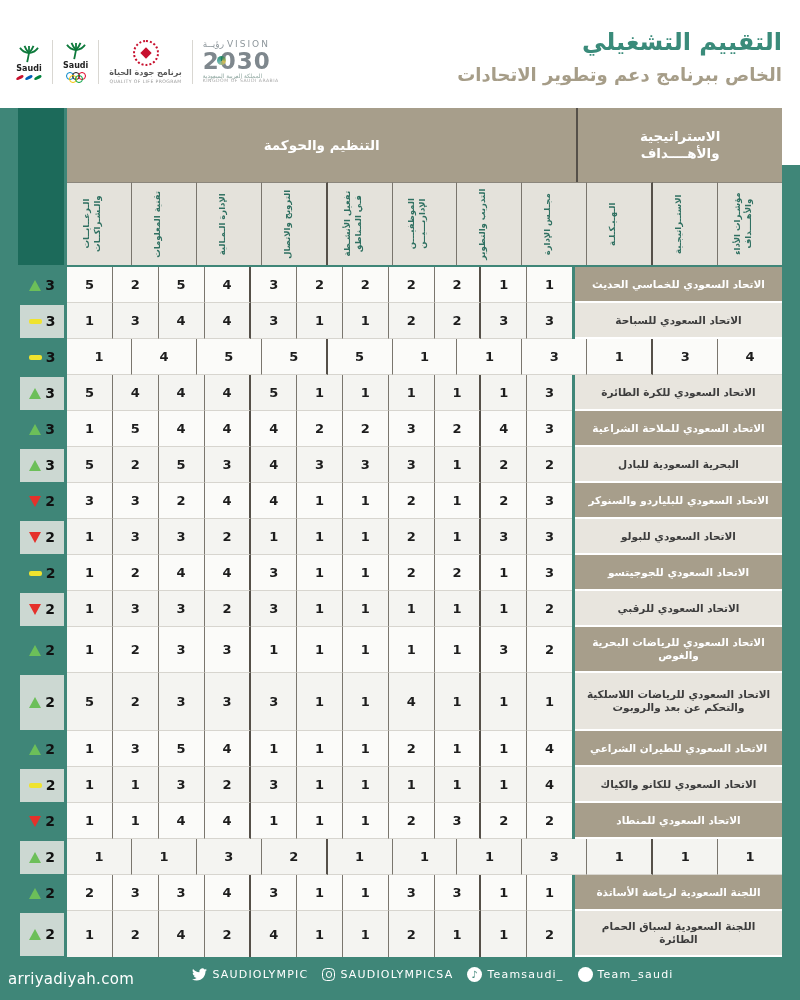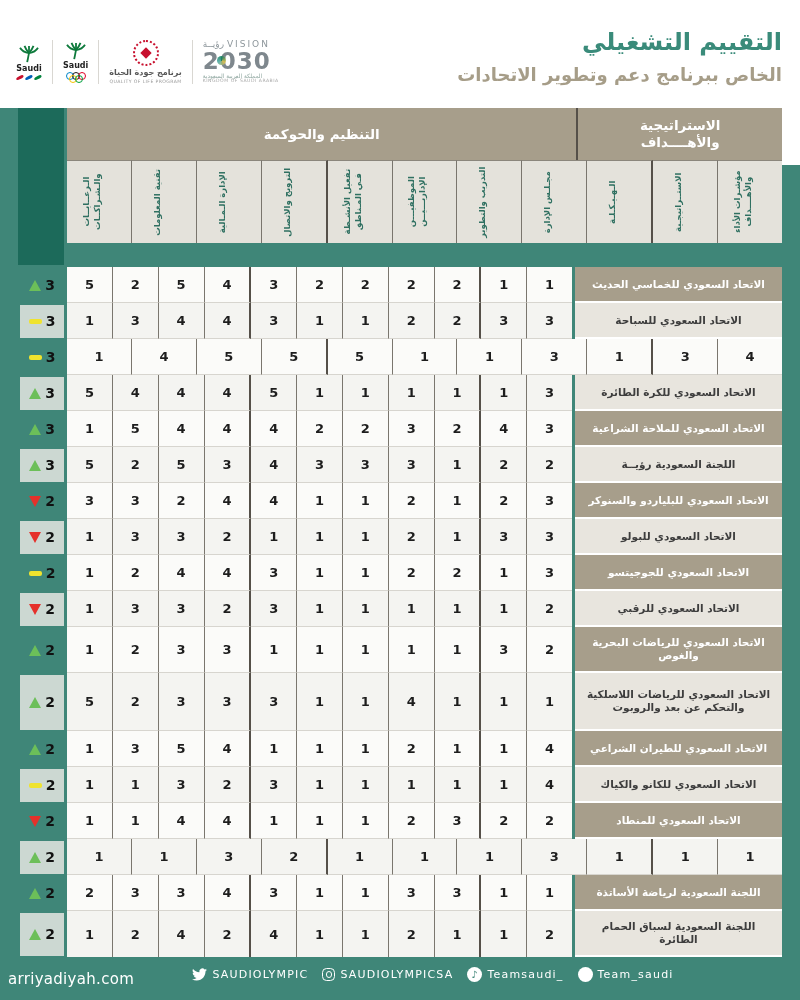--- a/index.html
+++ b/index.html
@@ -45,21 +45,21 @@
 
   
   .sheet{position:absolute;left:18px;top:108px;width:764px;direction:rtl;}
   .hrow,.trow{display:flex;column-gap:3px;}
 
   
   .thead{height:157px;display:flex;column-gap:3px;}
   .name-head{flex:0 0 207px;background:#E0DED7;display:flex;align-items:center;justify-content:center;
     font-size:22px;font-weight:bold;color:var(--header-text-green);}
   .head-cols{flex:1 1 auto;display:flex;flex-direction:column;min-width:0;}
-  .group-labels{height:52px;display:flex;}
+  .group-labels{height:74px;display:flex;}
   .group-label{flex:1 1 0;background:var(--taupe);color:#fff;font-weight:bold;font-size:13.5px;
     display:flex;align-items:center;justify-content:center;text-align:center;white-space:pre-line;line-height:1.25;}
   .group-label + .group-label{border-right:2px solid #555049;}
   .sub-cols{height:83px;display:flex;}
   .vcell{flex:1 1 0;background:var(--light-cell);display:grid;place-items:center;overflow:hidden;border-top:1px solid #8b867c;}
   .vcell span{width:78px;text-align:center;transform:rotate(-90deg);white-space:pre-line;
     font-size:8.5px;font-weight:bold;color:var(--header-text-green);line-height:1.25;}
   .vcell + .vcell{border-right:1px solid #79756d;}
   .vcell.edge{border-right:2px solid #555049;}
   .total-head{flex:0 0 46px;background:var(--dark-green);display:grid;place-items:center;overflow:hidden;}
@@ -327,21 +327,21 @@
           <div class="cell">1</div>
         </div>
         <div class="total-cell">
           <div class="total-box">
             <span class="tic-up"></span>
             <span class="tnum">3</span>
           </div>
         </div>
       </div>
       <div class="trow even" style="height: 36px;">
-        <div class="name-cell">اللجنة السعودية رؤيــة</div>
+        <div class="name-cell">البحرية السعودية للبادل</div>
         <div class="cells">
           <div class="cell">2</div>
           <div class="cell">2</div>
           <div class="cell edge">1</div>
           <div class="cell">3</div>
           <div class="cell">3</div>
           <div class="cell">3</div>
           <div class="cell">4</div>
           <div class="cell edge">3</div>
           <div class="cell">5</div>

